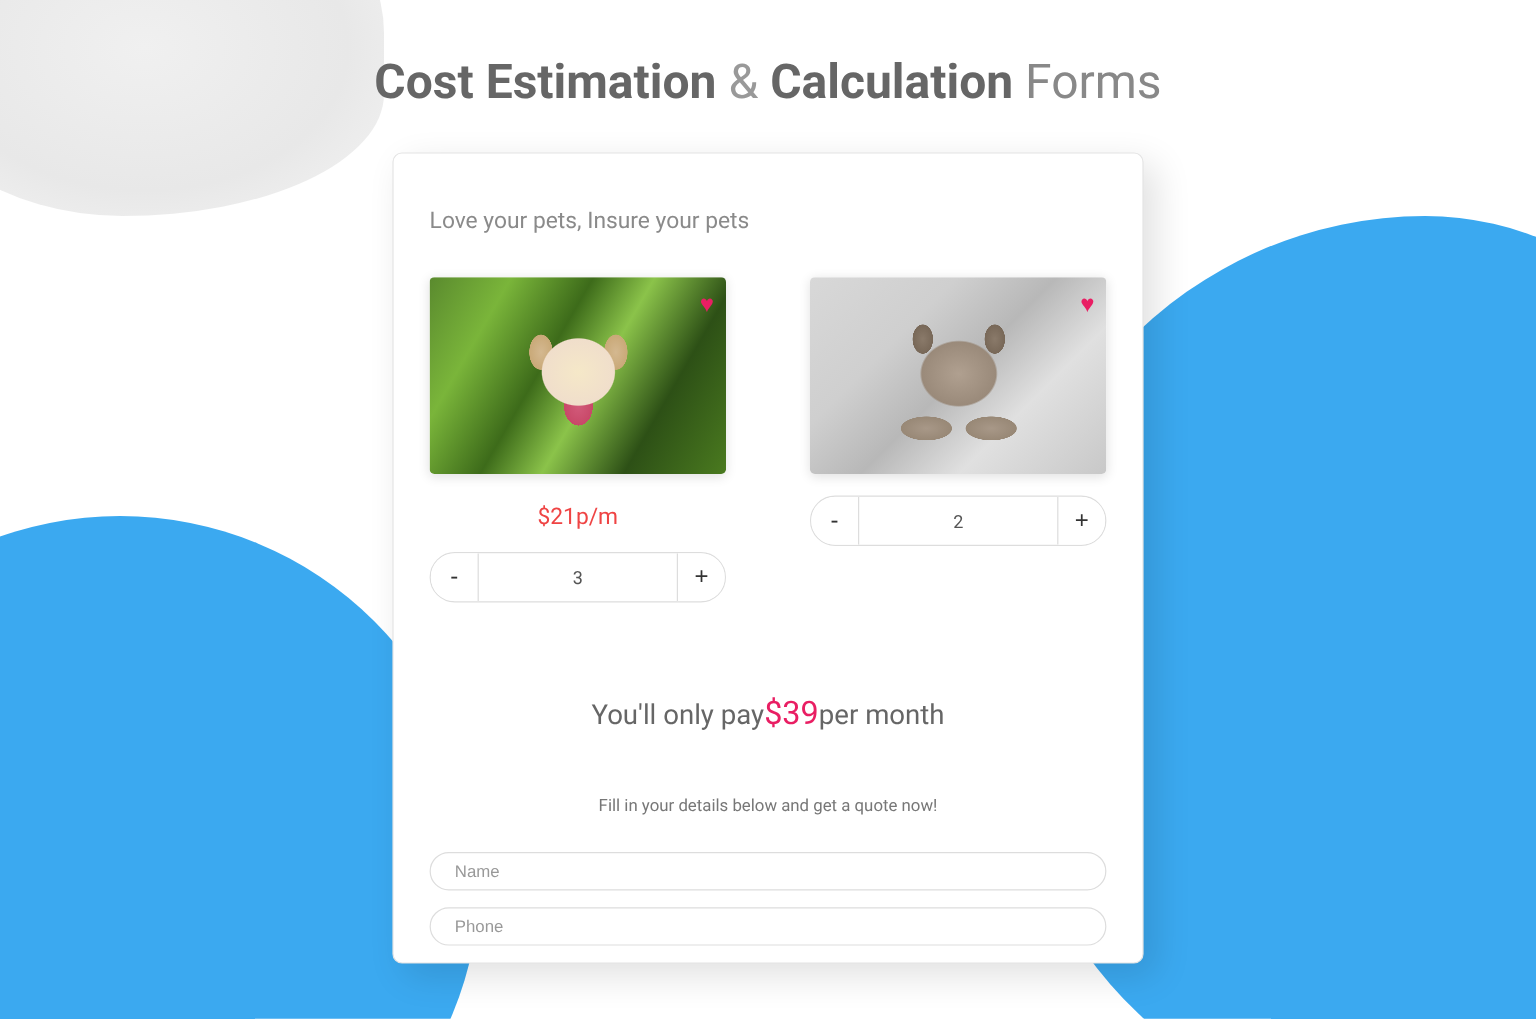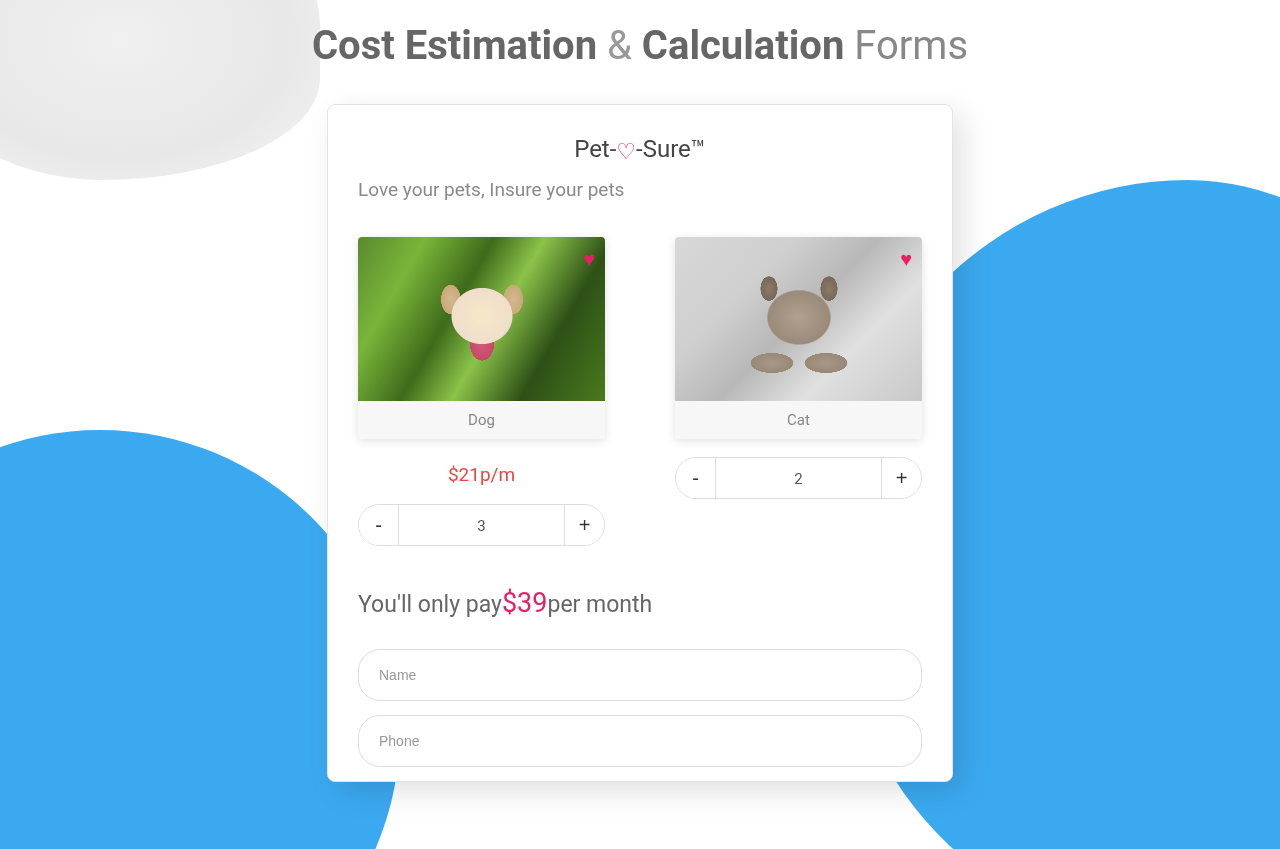--- a/index.html
+++ b/index.html
@@ -42,21 +42,21 @@
     border-radius: 50% 50% 50% 50% / 50% 50% 50% 50%;
     z-index: 0;
   }
   .page-title {
     position: relative;
     z-index: 2;
     text-align: center;
     font-size: 40px;
     color: #888;
     font-weight: 400;
-    padding-top: 22px;
+    padding-top: 45px;
   }
   .page-title .bold { color: #666; font-weight: 700; }
   .page-title .amp { color: #999; font-weight: 400; }
 
   .card {
     position: relative;
     z-index: 3;
     width: 626px;
     margin: 35px auto 0;
     background: #fff;
@@ -152,39 +152,40 @@
   .stepper .sep-l { border-right: 1px solid #ddd; }
   .stepper .sep-r { border-left: 1px solid #ddd; }
   .stepper .qty {
     flex: 1;
     text-align: center;
     line-height: 42px;
     font-size: 15px;
     color: #555;
   }
   .summary {
-    margin-top: 41px;
+    text-align: center;
+    margin-top: 76px;
     font-size: 23px;
     color: #666;
   }
   .summary .amount {
     color: #e91e63;
     font-size: 27px;
     font-weight: 400;
   }
   .instruction {
     text-align: center;
     color: #777;
     font-size: 14px;
     margin-top: 54px;
   }
   .form-fields { margin-top: 30px; }
   .field {
     width: 100%;
-    height: 52px;
+    height: 32px;
     border: 1px solid #ddd;
     border-radius: 22px;
     padding: 0 20px;
     font-size: 14px;
     color: #555;
     margin-bottom: 14px;
   }
   .field::placeholder { color: #999; }
 
   
@@ -226,62 +227,58 @@
 
 <h1 class="page-title">
   <span class="bold">Cost Estimation</span>
   <span class="amp">&amp;</span>
   <span class="bold">Calculation</span>
   <span>Forms</span>
 </h1>
 
 <div class="card">
 
-  <div class="brand">
-    <span>Pet-</span><span class="heart-icon">♡</span><span>-Sure™</span>
-  </div>
 
   <div class="tagline">Love your pets, Insure your pets</div>
 
   <div class="pets-row">
 
     <div class="pet-col">
       <div class="pet-card">
         <div class="pet-img dog">
           <span class="heart-badge">♥</span>
         </div>
-        <div class="pet-label">Dog</div>
       </div>
       <div class="price">$21p/m</div>
       <div class="stepper">
         <button class="sep-l">-</button>
         <div class="qty">3</div>
         <button class="sep-r">+</button>
       </div>
     </div>
 
     <div class="pet-col">
       <div class="pet-card">
         <div class="pet-img cat">
           <span class="heart-badge">♥</span>
         </div>
-        <div class="pet-label">Cat</div>
       </div>
       <div class="stepper">
         <button class="sep-l">-</button>
         <div class="qty">2</div>
         <button class="sep-r">+</button>
       </div>
     </div>
 
   </div>
 
   <div class="summary">
     <span>You'll only pay</span><span class="amount">$39</span><span>per month</span>
   </div>
 
+  <div class="instruction">Fill in your details below and get a quote now!</div>
 
   <div class="form-fields">
     <input class="field" type="text" placeholder="Name" style="">
     <input class="field" type="text" placeholder="Phone" style="">
   </div>
 
 </div>
 
 </body></html>

